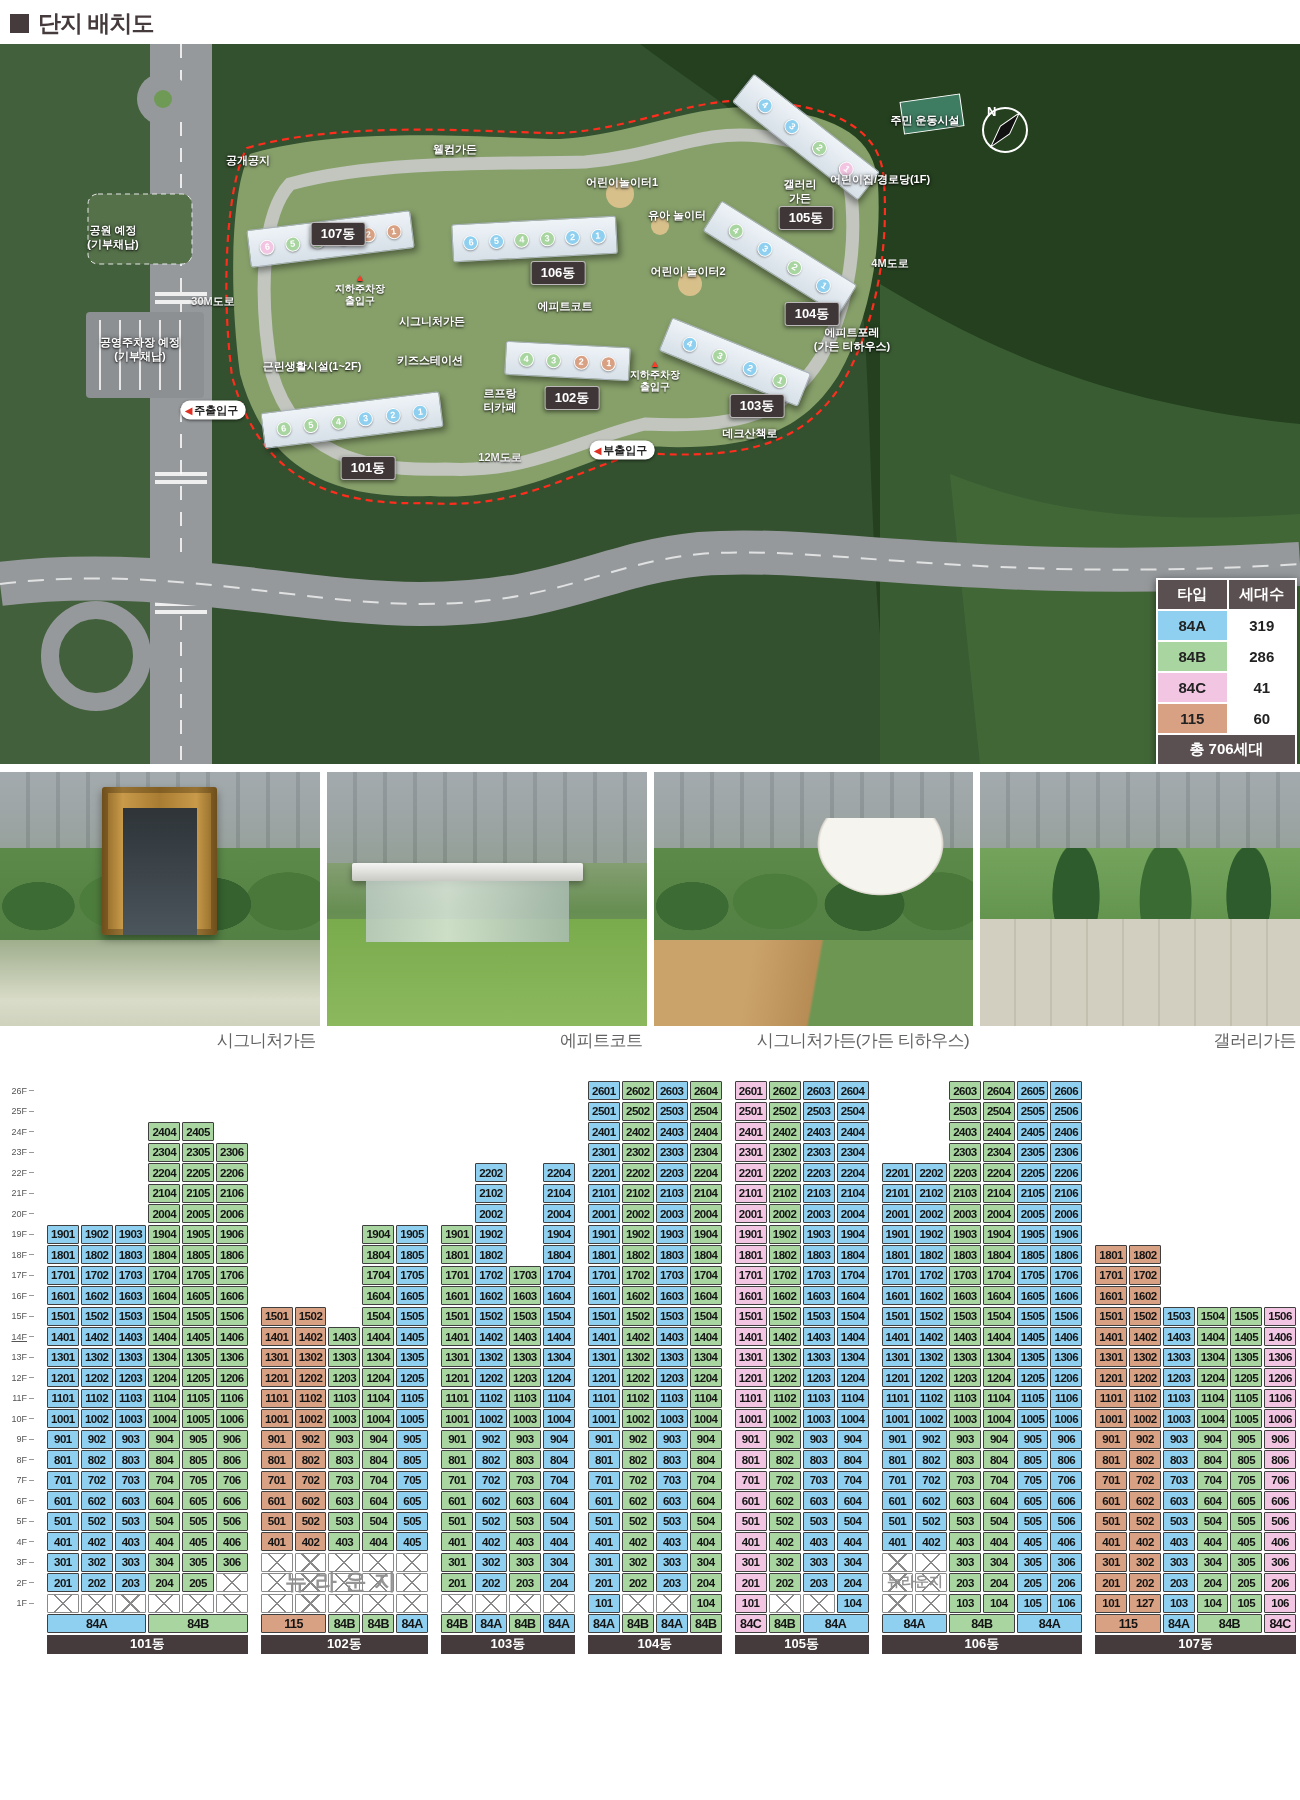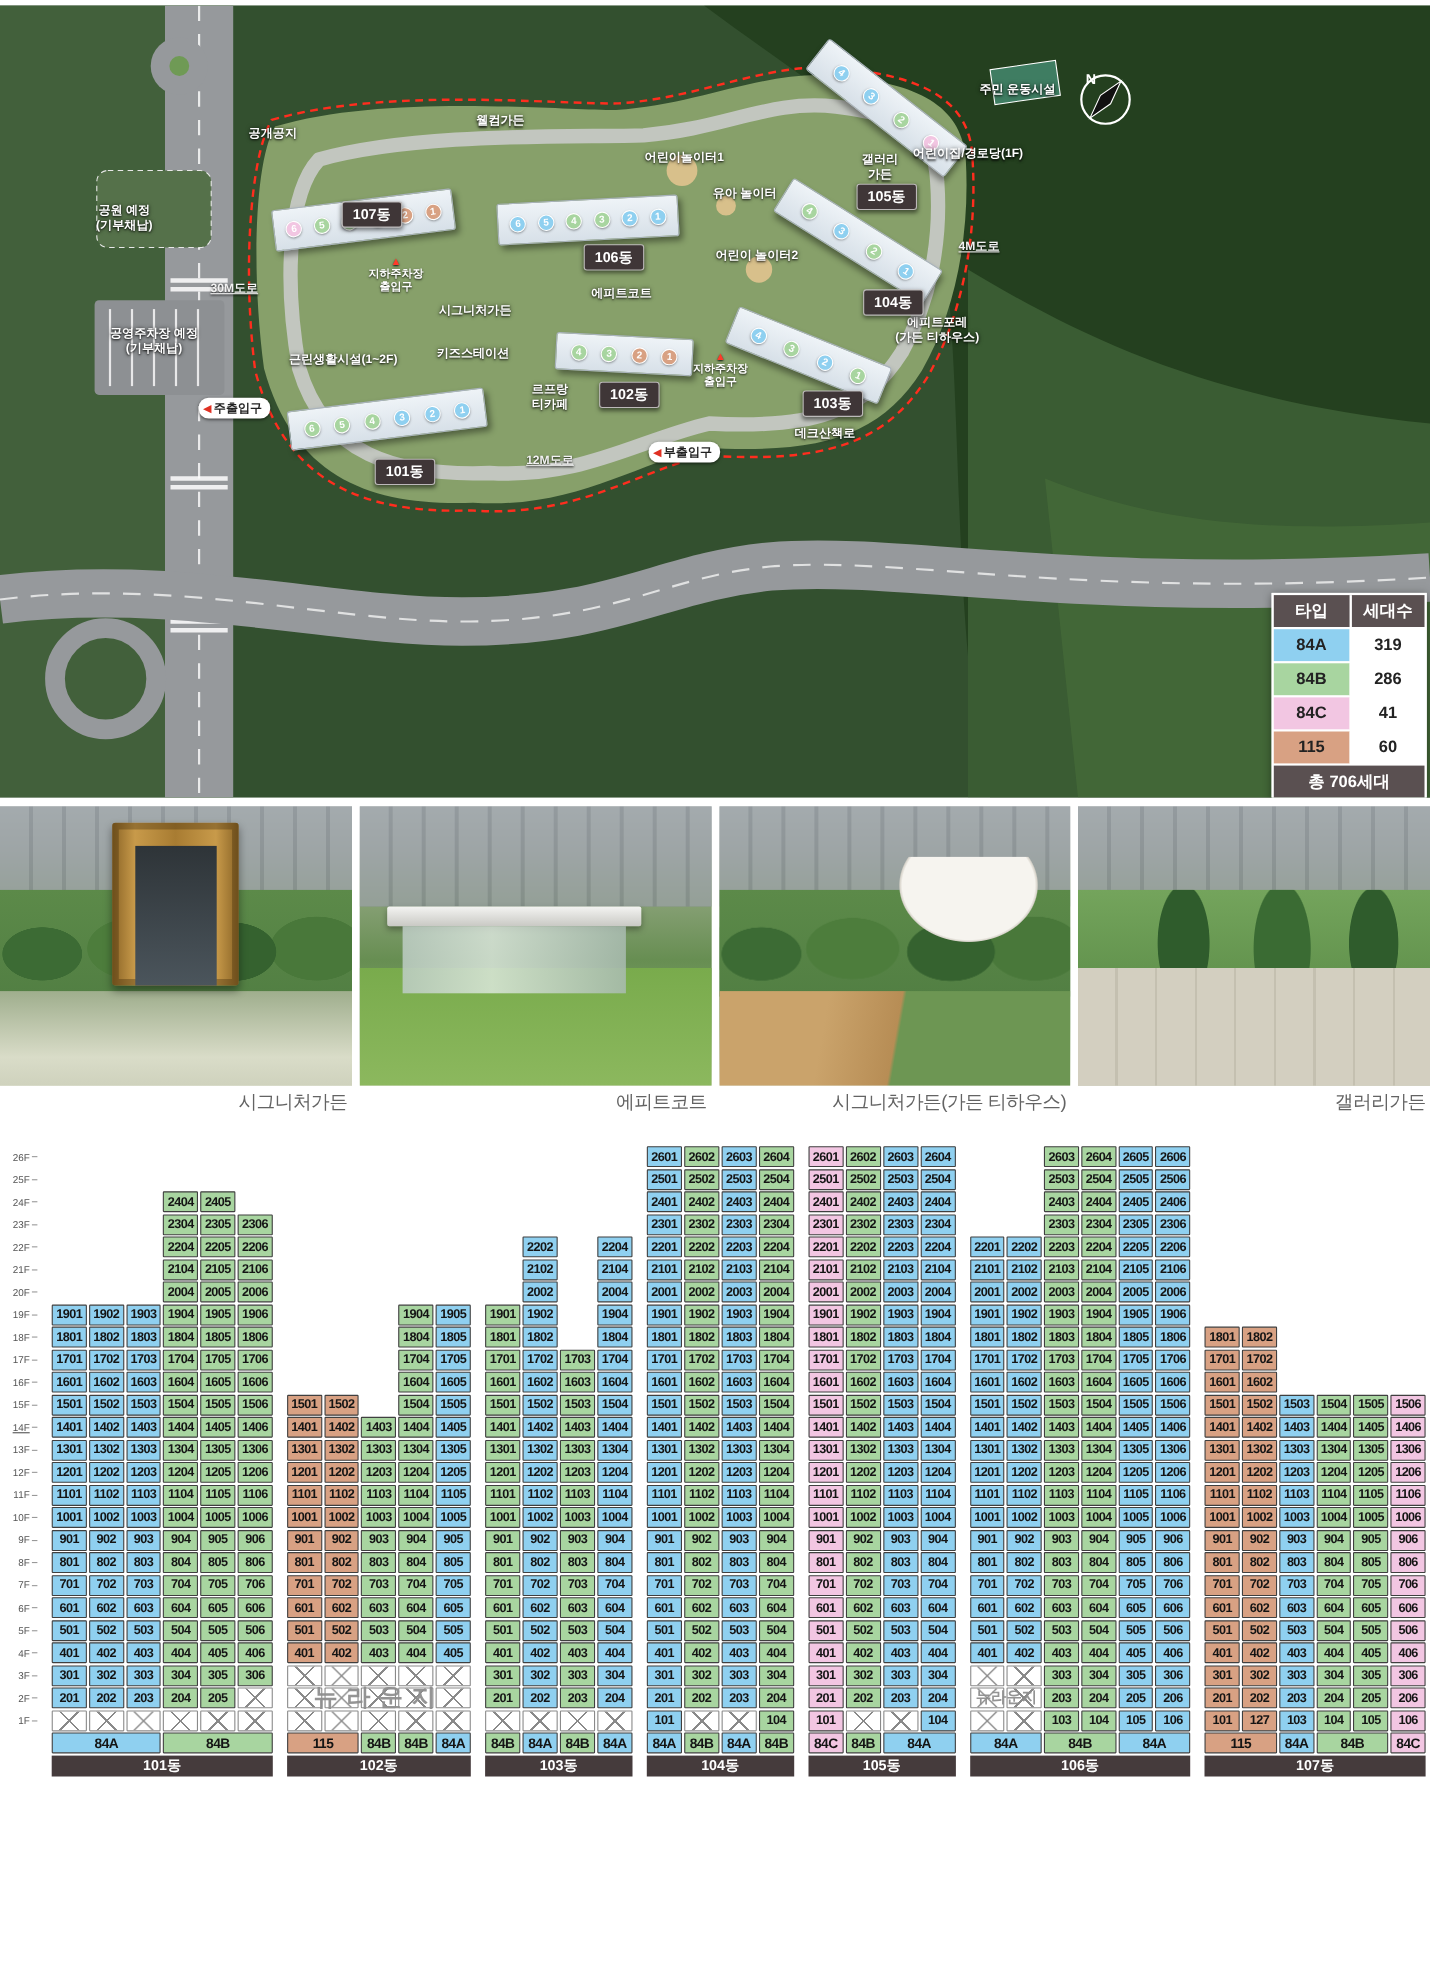--- a/index.html
+++ b/index.html
@@ -12,21 +12,21 @@
   .sec-head .txt { font-size:23px; font-weight:bold; color:#453b3c; letter-spacing:-1px; }
   #head1 { padding-top:8px; }
   #head2 { margin-top:96px; }
 
   
   #map { position:relative; width:1300px; height:720px; margin-top:5px; background:#33502f; overflow:hidden; }
   #map svg.scene { position:absolute; left:0; top:0; }
   .map-label { position:absolute; transform:translate(-50%,-50%); color:#fff; font-size:11px; font-weight:600;
                text-shadow:0 1px 2px rgba(0,0,0,.85), 0 0 4px rgba(0,0,0,.6); white-space:pre-line; text-align:center; line-height:1.25; }
   .road-label { position:absolute; transform:translate(-50%,-50%); color:#f2f2f2; font-size:11px; font-weight:bold;
-                text-shadow:0 1px 2px rgba(0,0,0,.9);text-decoration:underline; }
+                text-shadow:0 1px 2px rgba(0,0,0,.9); }
   .badge { position:absolute; transform:translate(-50%,-50%); background:#3f3637; color:#fff; font-size:13px; font-weight:bold;
            padding:2px 9px; border-radius:3px; border:1px solid rgba(255,255,255,.65); box-shadow:0 2px 4px rgba(0,0,0,.5); white-space:nowrap; }
   .entry { position:absolute; transform:translate(-50%,-50%); background:#fff; color:#222; font-size:11px; font-weight:bold;
            padding:2px 7px 2px 4px; border-radius:9px; box-shadow:0 1px 3px rgba(0,0,0,.6); white-space:nowrap; }
   .entry .tri { color:#e03022; margin-right:2px; font-size:10px; }
   .ug { position:absolute; transform:translate(-50%,-50%); color:#fff; font-size:10px; font-weight:600; text-align:center;
         line-height:1.2; white-space:pre-line; text-shadow:0 1px 2px rgba(0,0,0,.9); }
   .ug .tri { color:#ff3b2a; font-size:10px; display:block; line-height:1; }
   .bldg { position:absolute; background:linear-gradient(180deg,#eef3f7,#d7e0e8); border:1px solid #a9b3bc; border-radius:3px;
           box-shadow:3px 4px 6px rgba(0,0,0,.4); display:flex; align-items:center; justify-content:space-evenly; }
@@ -88,20 +88,24 @@
   .type-cell { font-size:12.5px; font-weight:bold; }
   .bname { background:#453b3c; color:#fff; font-size:13px; font-weight:bold; display:flex; align-items:center; justify-content:center; letter-spacing:0; }
   .wmark { position:absolute; bottom:41px; height:61px; display:flex; align-items:center; justify-content:center;
            color:#8f8f8f; font-weight:bold; opacity:.95; pointer-events:none; white-space:nowrap; overflow:hidden; }
 </style>
 </head>
 <body>
 
 <div class="page">
 
+  <div class="sec-head" id="head1">
+    <span class="sq"></span>
+    <span class="txt">단지 배치도</span>
+  </div>
 
   <div id="map">
     <svg class="scene" width="1300" height="720" viewBox="0 0 1300 720">
       <rect width="1300" height="720" fill="#33502f"></rect>
       <path d="M640 0 H1300 V720 H900 C860 560 880 300 850 180 C820 120 720 60 640 0 Z" fill="#24401f"></path>
       <path d="M880 240 C980 300 1100 360 1300 380 V720 H880 Z" fill="#3a5c33"></path>
       <rect x="0" y="0" width="150" height="720" fill="#42603b"></rect>
       <path d="M950 430 C1050 470 1150 480 1300 470 V720 H980 Z" fill="#456a38" opacity="0.8"></path>
       <path d="M250 110 C350 80 500 95 560 95 C640 90 700 55 770 65 C840 72 875 95 878 140 C882 210 868 280 838 332 C800 392 745 408 640 402 C575 418 520 458 430 452 C340 455 268 432 240 330 C228 240 232 140 250 110 Z" fill="#87a06a"></path>
       <path d="M290 140 C380 115 520 120 585 118 C660 112 700 85 760 92 C830 100 850 120 852 160 C856 215 845 270 820 315 C785 370 740 385 645 380 C580 395 530 430 445 425 C360 428 295 408 272 330 C258 250 262 170 290 140 Z" fill="none" stroke="#c2c6bf" stroke-width="13"></path>

